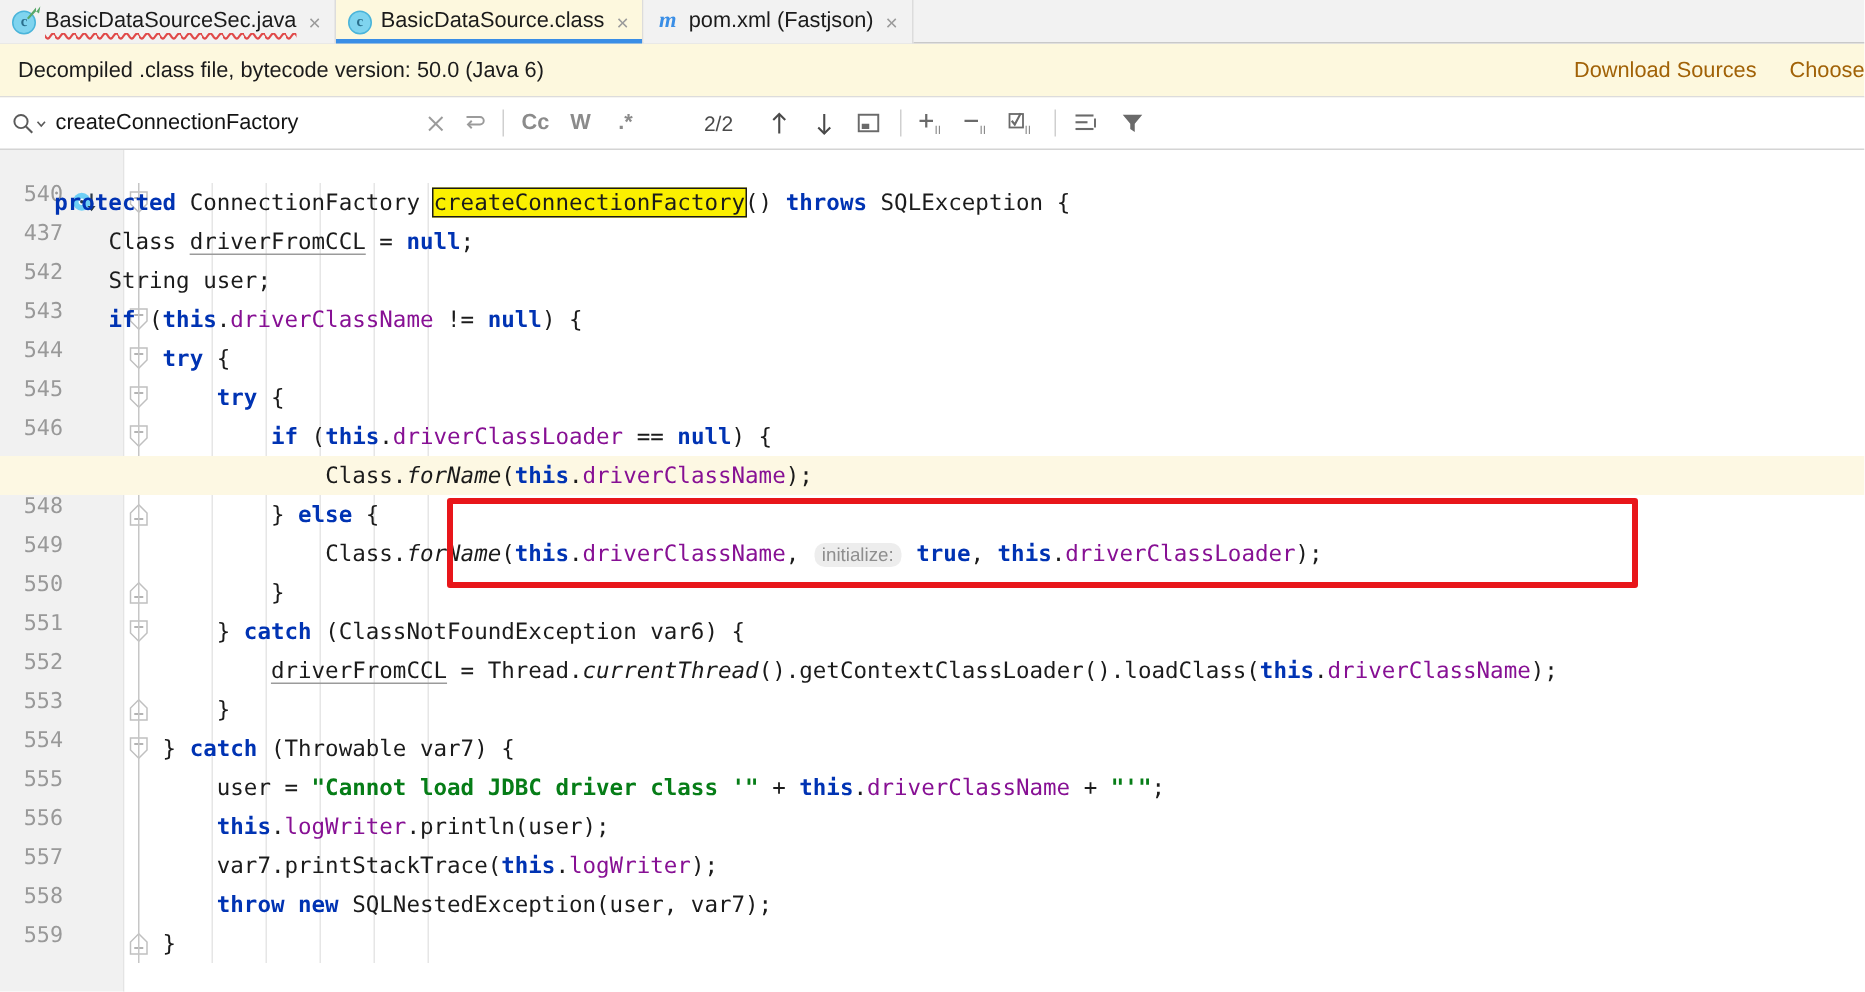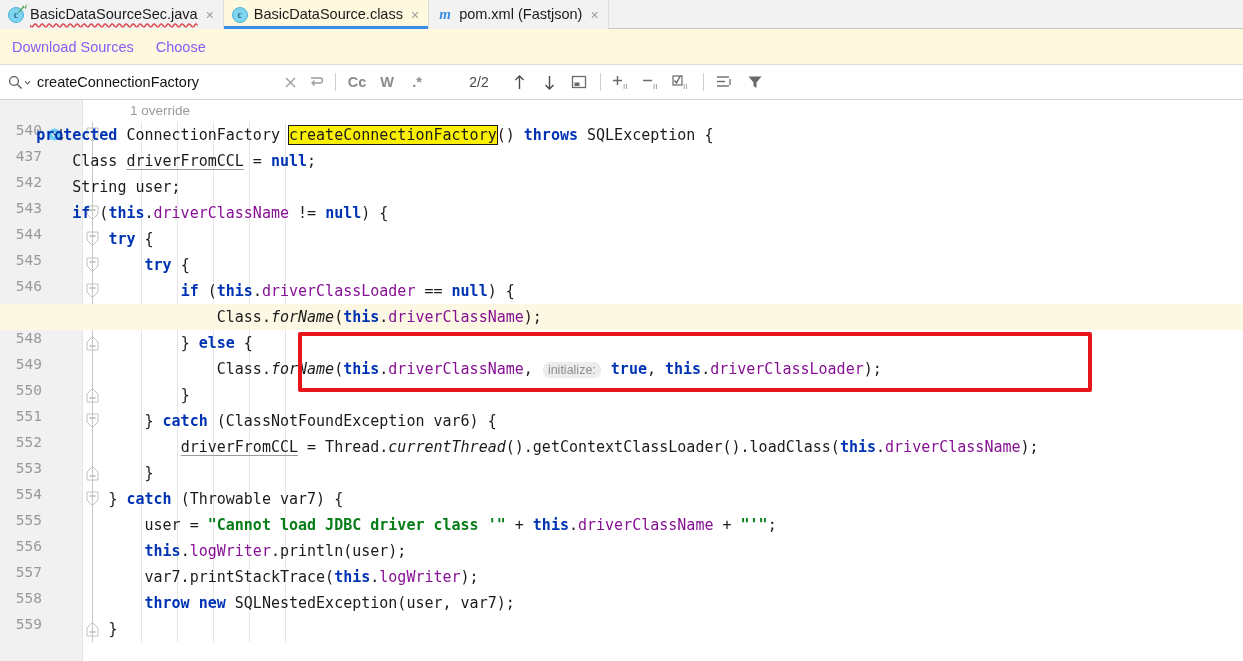--- a/index.html
+++ b/index.html
@@ -102,21 +102,21 @@
     font-size: 14.5px;
     color: #1b1b1b;
   }
   .notif-msg { flex: 1 1 auto; }
   .notif-actions {
     display: flex;
     gap: 22px;
     padding-right: 0px;
   }
   .notif-link {
-    color: #8b5cf6;
+    color: #a16207;
     cursor: pointer;
     white-space: nowrap;
   }
 
   
   .searchbar {
     height: 35px;
     background: #ffffff;
     border-bottom: 1px solid #d4d4d4;
     display: flex;
@@ -341,20 +341,21 @@
   </div>
 
   <div class="tab">
     <span class="icon-maven">m</span>
     <span class="tab-label">pom.xml (Fastjson)</span>
     <span class="tab-close">×</span>
   </div>
 </div>
 
 <div class="notifbar">
+  <span class="notif-msg">Decompiled .class file, bytecode version: 50.0 (Java 6)</span>
   <span class="notif-actions">
     <span class="notif-link">Download Sources</span>
     <span class="notif-link">Choose</span>
   </span>
 </div>
 
 <div class="searchbar">
   <span class="magnifier">
     <svg width="15" height="15" viewBox="0 0 15 15">
       <circle cx="6" cy="6" r="4.4" fill="none" stroke="#5a5a5a" stroke-width="1.3"></circle>
@@ -444,21 +445,20 @@
     <svg width="16" height="16" viewBox="0 0 16 16">
         <path d="M1.5 2.5 H14.5 L9.5 8.5 V14 L6.5 12 V8.5 Z" fill="#6a6a6a"></path>
       </svg>
   </span>
 </div>
 
 <div class="editor">
   <div class="gutter"></div>
   <div class="fold-col"></div>
 
-  <div class="hint">1 override</div>
 
   <div id="gutter-lines">
       <div class="gutter-line" style="top: 22px;">
         <span class="lnum">540</span>
         <span class="gmark">
           <span class="gi-override"><svg width="17" height="17" viewBox="0 0 17 17">
               <circle cx="6.5" cy="7.5" r="6" fill="#6ecff5"></circle>
               <circle cx="6.5" cy="7.5" r="2.1" fill="#ffffff"></circle>
               <circle cx="6.5" cy="7.5" r="1.1" fill="#2a3a4a"></circle>
               <line x1="13" y1="2" x2="13" y2="13" stroke="#2a3a4a" stroke-width="1.5"></line>

